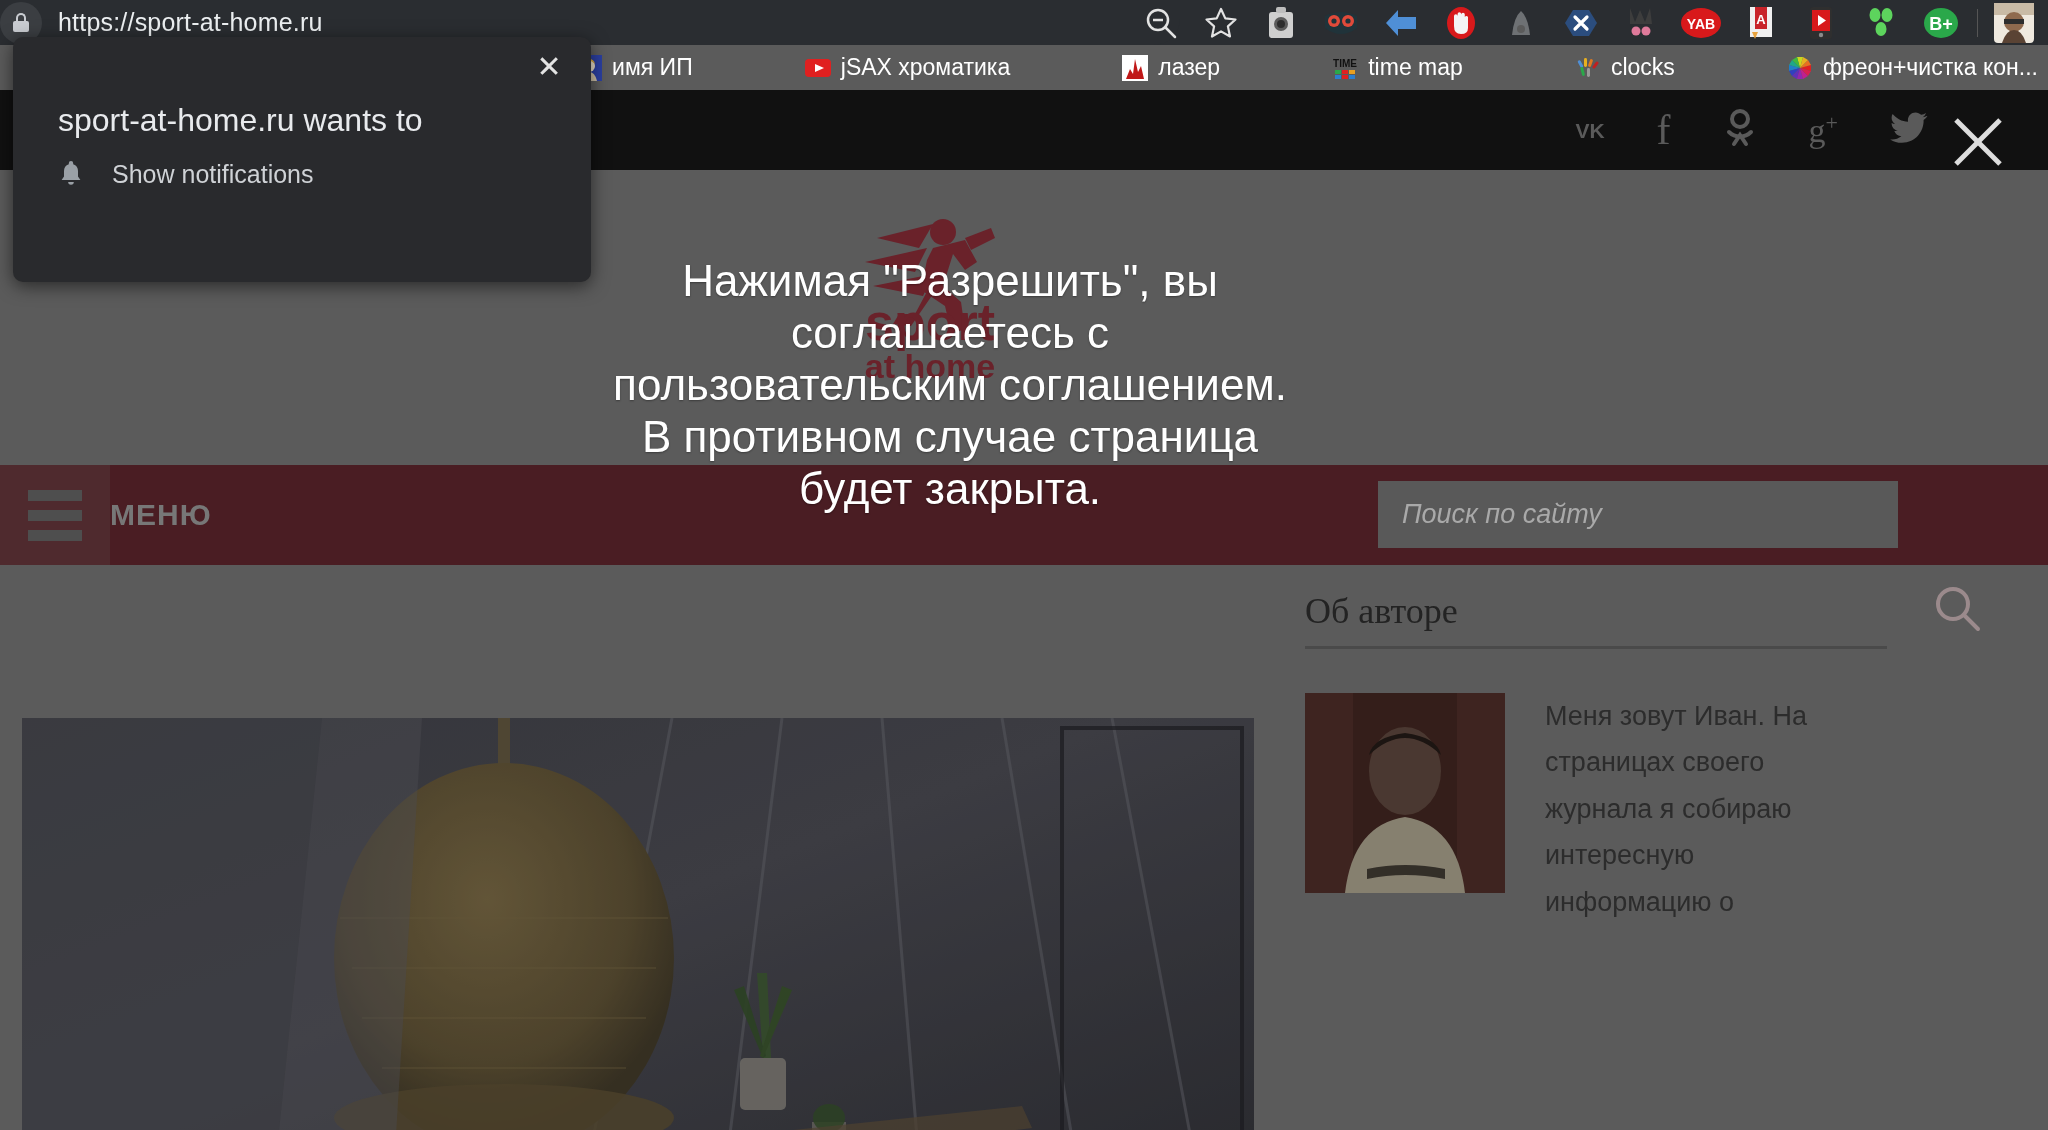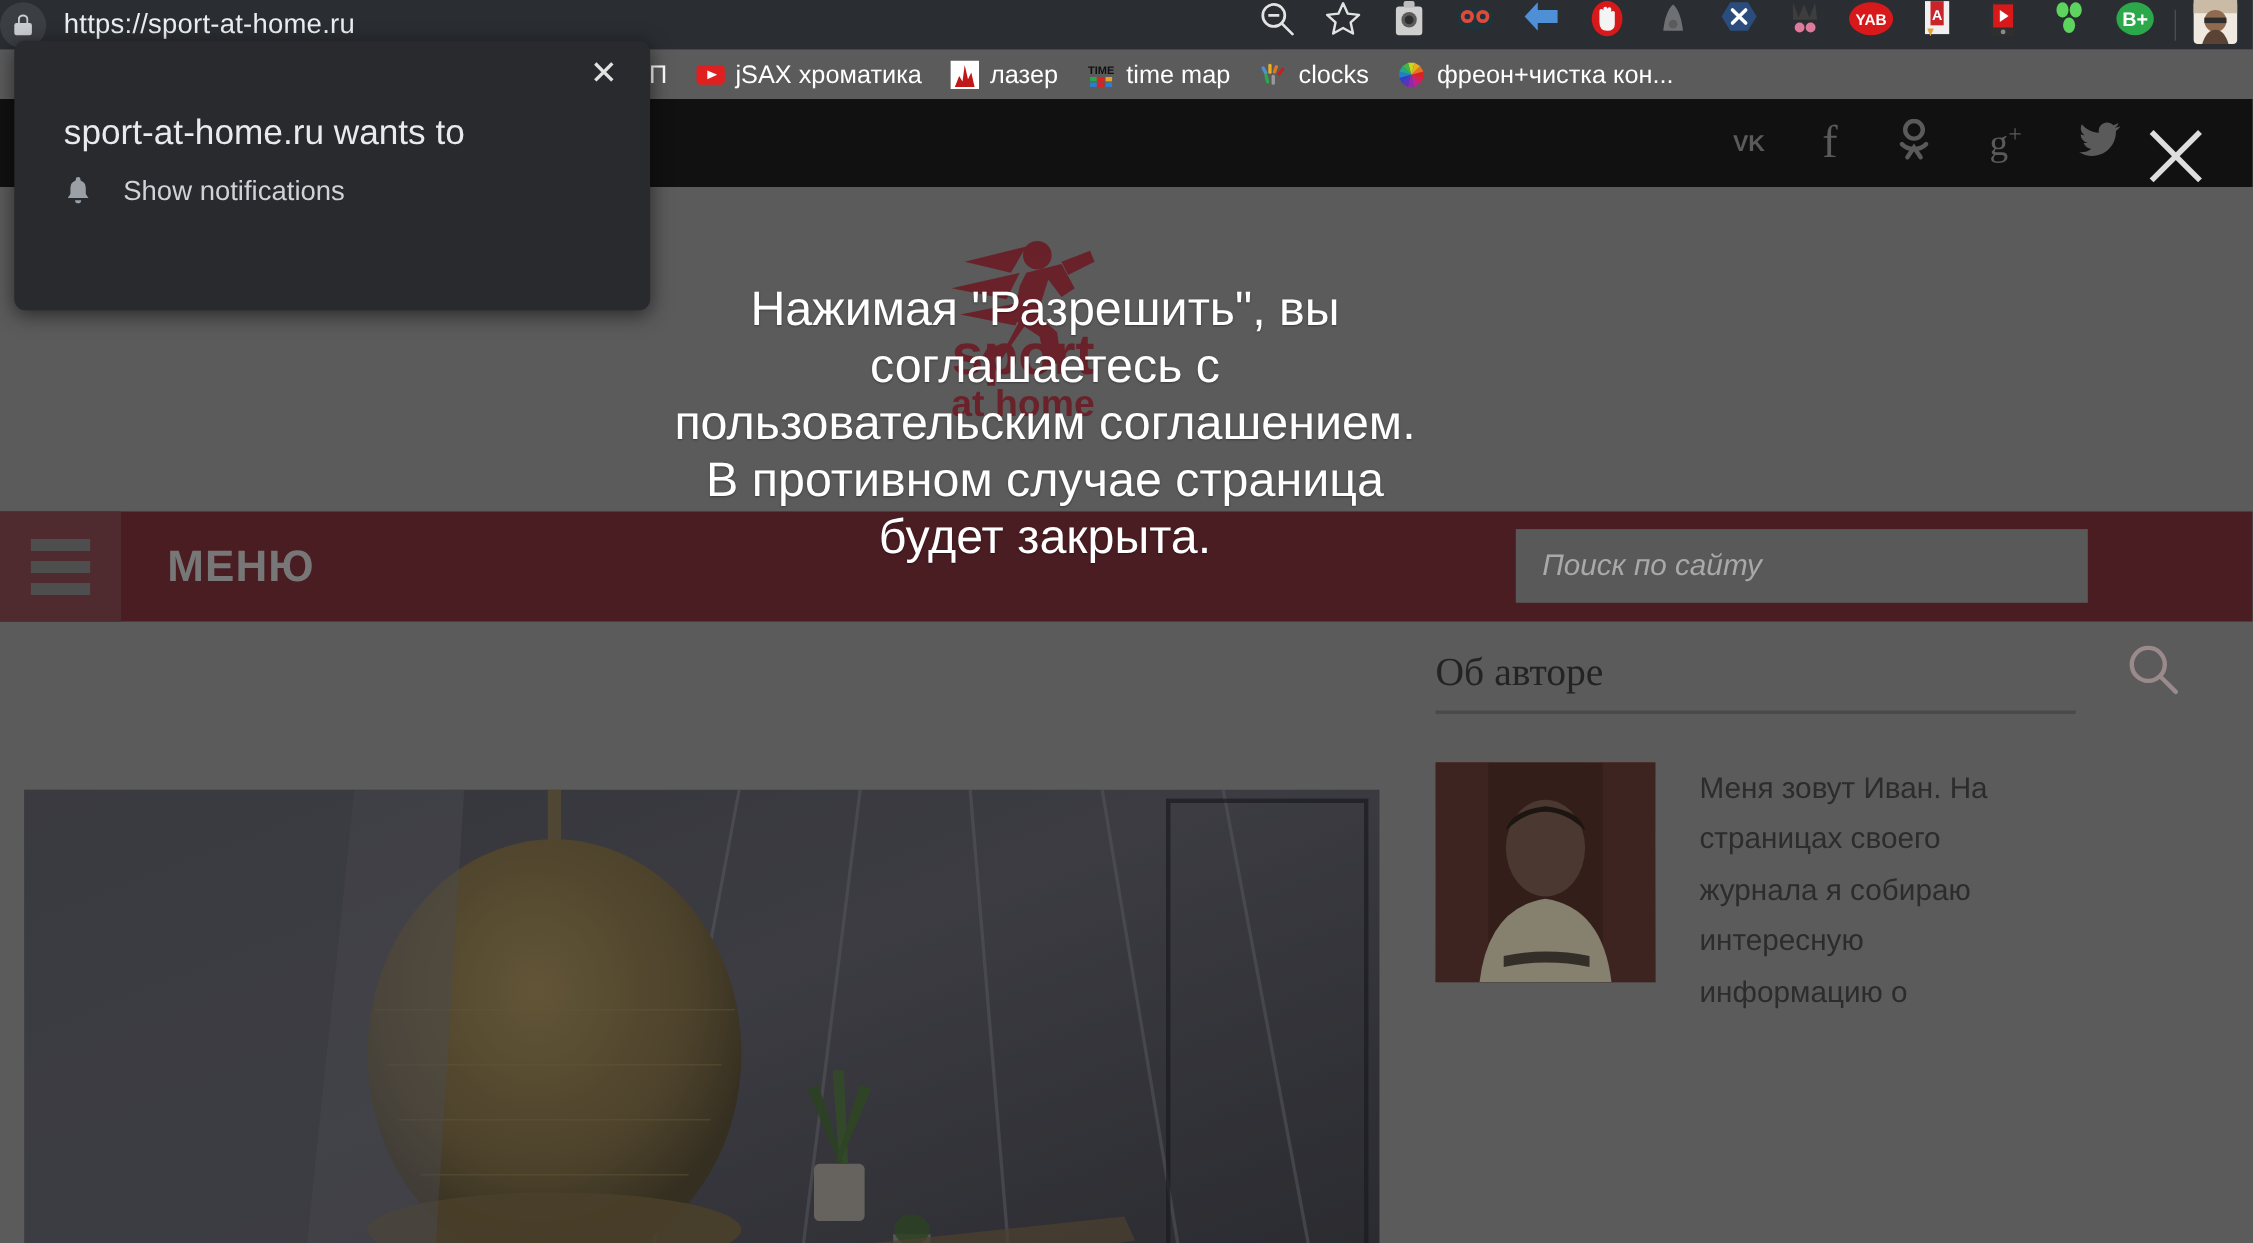--- a/index.html
+++ b/index.html
@@ -44,31 +44,32 @@
     margin-left: 16px; color: #eceff1; font-size: 25px;
     letter-spacing: 0.2px; white-space: nowrap;
   }
 
   .toolbar-right {
     position: absolute; top: 0; right: 0; height: 45px;
     display: flex; align-items: center; gap: 0px; padding-right: 4px;
   }
   .tb-icon {
     width: 60px; height: 45px;
-    display: flex; justify-content: center;
+    display: flex; align-items: center; justify-content: center;
     flex: none;
   }
   .tb-sep { width: 1px; height: 28px; background: #555; margin: 0 6px; flex:none;}
 
   
   .bookmarks-bar {
     position: absolute; top: 45px; left: 0; width: 2048px; height: 45px;
     background: #5b5b5b;
     display: flex; align-items: center; padding-left: 24px; gap: 6px;
     overflow: hidden;
+    justify-content: space-between;
   }
   .bookmark {
     display: flex; align-items: center; gap: 10px;
     padding: 4px 10px; height: 36px; white-space: nowrap;
   }
   .bookmark .bm-label { color: #ffffff; font-size: 23px; }
   .bm-ico { width: 26px; height: 26px; flex: none; display:block; }
 
   
   .page {
@@ -97,22 +98,22 @@
     position: absolute; top: 375px; left: 0; width: 2048px; height: 100px;
     background: #4a1d23;
     display: flex; align-items: center;
   }
   .burger-box {
     width: 110px; height: 100px; background: #4f2a2e;
     display: flex; flex-direction: column; align-items: center; justify-content: center; gap: 9px;
   }
   .burger-box span { display:block; width: 54px; height: 11px; background: #4e4e4e; }
   .menu-label {
-    color: #777777; font-size: 40px; font-weight: bold;
-    letter-spacing: 1px; margin-left: 42px;
+    color: #777777; font-size: 30px; font-weight: bold;
+    letter-spacing: 1px; 
   }
   .search-wrap {
     position: absolute; right: 150px; top: 16px;
     width: 520px; height: 67px;
   }
   .search-input {
     width: 520px; height: 67px;
     background: #595959; border: none; outline: none;
     color: #b9b9b9; font-size: 27px; font-style: italic;
     padding: 0 24px; font-family: "Liberation Sans", sans-serif;

